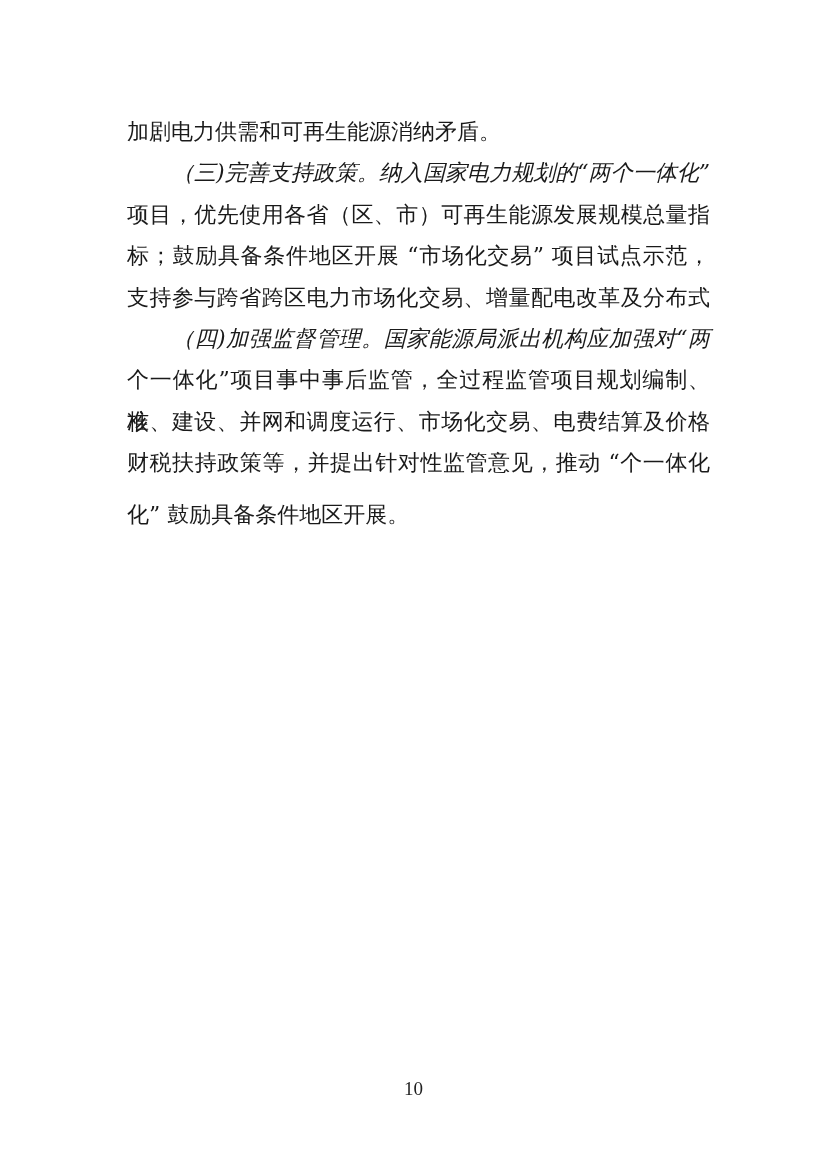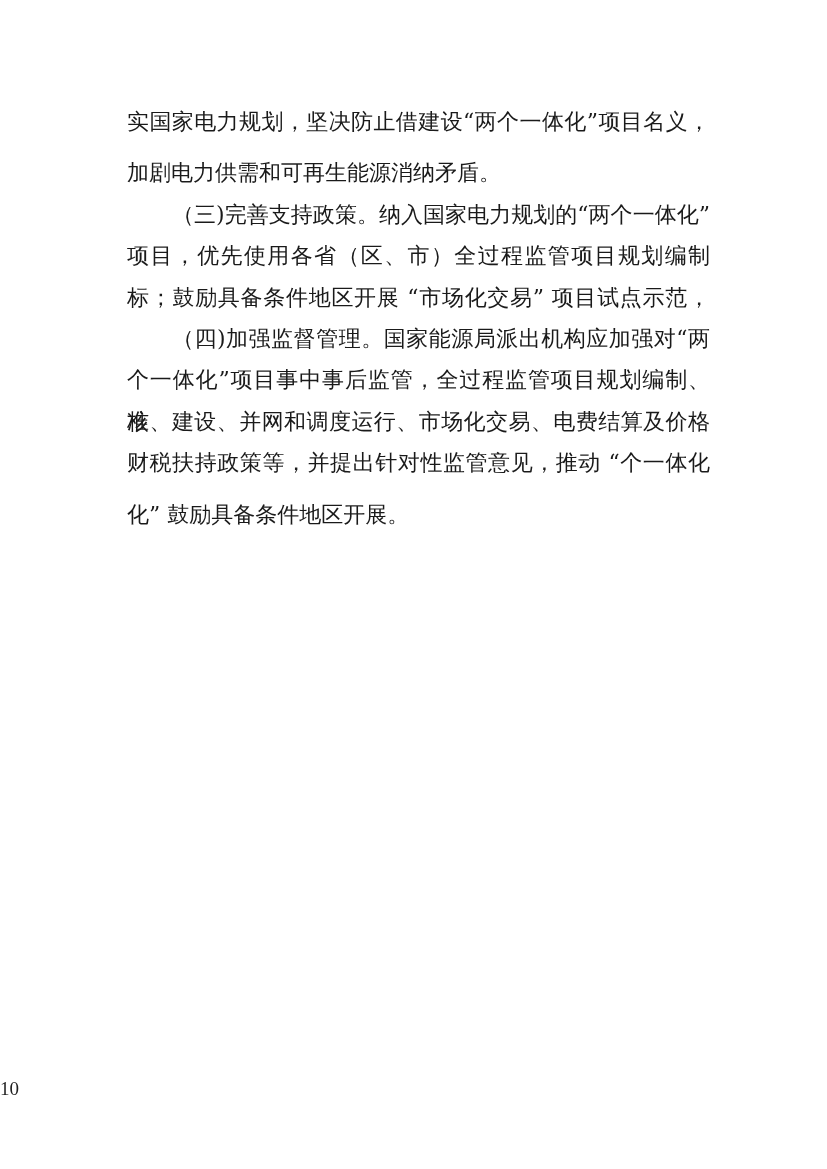--- a/index.html
+++ b/index.html
@@ -27,45 +27,47 @@
   }
   .line {
     text-align: justify;
     text-align-last: justify;
     white-space: pre-wrap;
     height: 41.4px;
     overflow: visible;
   }
   .line.indent {
     text-indent: 45px;
+    font-style: italic;
   }
   .line.last {
     text-align-last: left;
     margin-top: 10px;
   }
   .page-number {
     position: absolute;
     left: 0;
     top: 1078px;
     width: 100%;
+    text-align: center;
     font-size: 19px;
     color: #1f1f1f;
     font-family: "Liberation Serif", "DejaVu Serif", serif;
   }
 </style>
 </head>
 <body>
 
 <div class="page">
   <div class="body-text">
-      <div class="line">实国家电力规划，坚决防止借建设“两个一体化”项目名义，</div>
       <div class="line last">加剧电力供需和可再生能源消纳矛盾。</div>
       <div class="line indent">（三)完善支持政策。纳入国家电力规划的“两个一体化”</div>
-      <div class="line">项目，优先使用各省（区、市）全过程监管项目规划编制</div>
+      <div class="line">项目，优先使用各省（区、市）可再生能源发展规模总量指</div>
       <div class="line">标；鼓励具备条件地区开展 “市场化交易” 项目试点示范，</div>
+      <div class="line">支持参与跨省跨区电力市场化交易、增量配电改革及分布式</div>
       <div class="line indent">（四)加强监督管理。国家能源局派出机构应加强对“两</div>
       <div class="line">个一体化”项目事中事后监管，全过程监管项目规划编制、核</div>
       <div class="line">准、建设、并网和调度运行、市场化交易、电费结算及价格</div>
       <div class="line">财税扶持政策等，并提出针对性监管意见，推动 “个一体化</div>
       <div class="line last">化” 鼓励具备条件地区开展。</div>
     </div>
   <div class="page-number">10</div>
 </div>
 
 </body></html>

